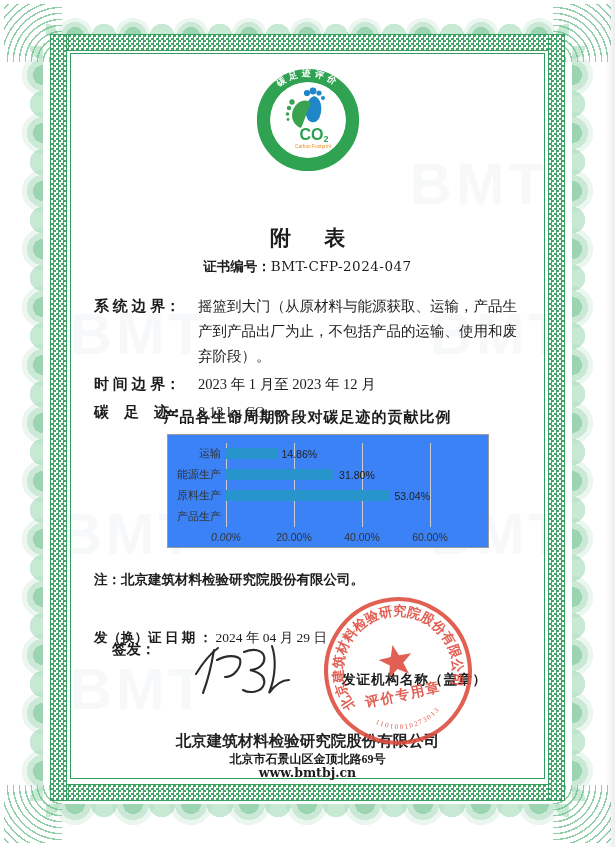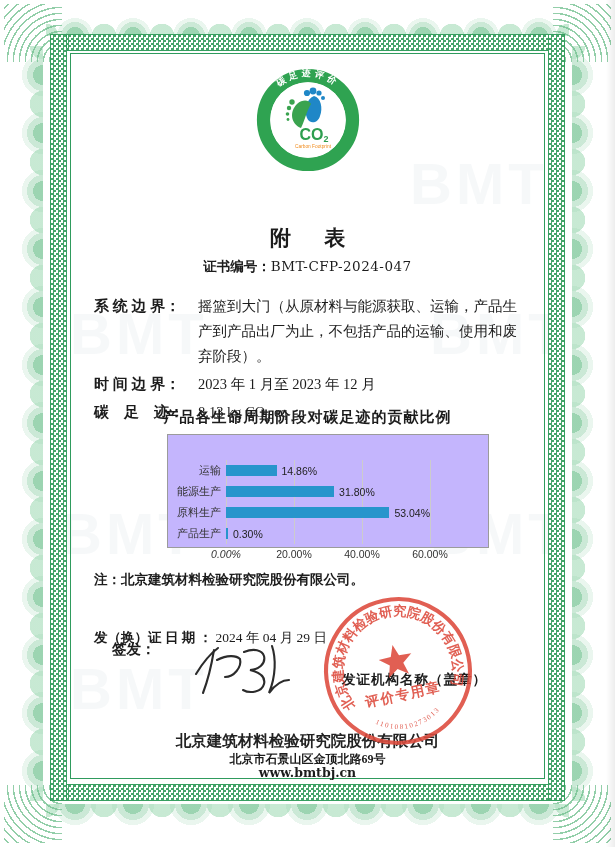--- a/index.html
+++ b/index.html
@@ -44,21 +44,21 @@
   .cert-line{position:absolute;left:0;right:0;top:258px;text-align:center;font-size:13.5px;font-weight:bold;}
   .cert-line .num{font-weight:normal;font-family:"DejaVu Serif",serif;letter-spacing:.5px;}
 
   .fields{position:absolute;left:94px;top:294px;width:430px;}
   .field-row{display:flex;margin-bottom:3px;line-height:25px;}
   .field-label{flex:0 0 104px;font-weight:bold;font-size:15px;white-space:nowrap;}
   .field-value{flex:1;font-size:14.5px;}
 
   .chart-title{position:absolute;left:0;right:0;top:408px;text-align:center;font-size:15px;font-weight:bold;letter-spacing:1px;}
   .chart-box{position:absolute;left:167px;top:434px;width:322px;height:114px;border:1px solid #9b9b9b;box-sizing:border-box;
-    padding:25px 58px 2px 6px;font-family:"Liberation Sans",sans-serif;background:#c4b5fd;}
+    padding:8px 58px 2px 6px;font-family:"Liberation Sans",sans-serif;background:#3b82f6;}
   .chart-inner{display:flex;}
   .chart-labels{display:flex;flex-direction:column;width:52px;}
   .chart-labels .cat{height:21px;line-height:21px;text-align:right;padding-right:5px;font-size:11px;color:#333;white-space:nowrap;}
   .chart-plot{position:relative;flex:1;}
   .gridline{position:absolute;top:0;bottom:0;width:0;border-left:1px solid #cccccc;}
   .bar-row{position:relative;height:21px;display:flex;align-items:center;}
   .bar{height:11px;min-width:2px;}
   .val{font-size:10.5px;color:#222;margin-left:5px;white-space:nowrap;}
   .chart-axis{position:relative;height:15px;margin-left:52px;margin-top:2px;}
   .tick{position:absolute;top:2px;transform:translateX(-50%);font-size:10.5px;color:#333;white-space:nowrap;}
@@ -175,24 +175,20 @@
               <span class="val">14.86%</span>
             </div>
             <div class="bar-row">
               <div class="bar" style="width: 53%; background: rgb(39, 149, 204);"></div>
               <span class="val">31.80%</span>
             </div>
             <div class="bar-row">
               <div class="bar" style="width: 88.4%; background: rgb(39, 149, 204);"></div>
               <span class="val">53.04%</span>
             </div>
-            <div class="bar-row">
-              <div class="bar" style="width: 0.5%; background: rgb(39, 149, 204);"></div>
-              <span class="val">0.30%</span>
-            </div>
           </div>
       </div>
       <div class="chart-axis">
           <span class="tick" style="left: 0%; font-style: italic;">0.00%</span>
           <span class="tick" style="left: 33.3333%;">20.00%</span>
           <span class="tick" style="left: 66.6667%;">40.00%</span>
           <span class="tick" style="left: 100%;">60.00%</span>
         </div>
     </div>
 

